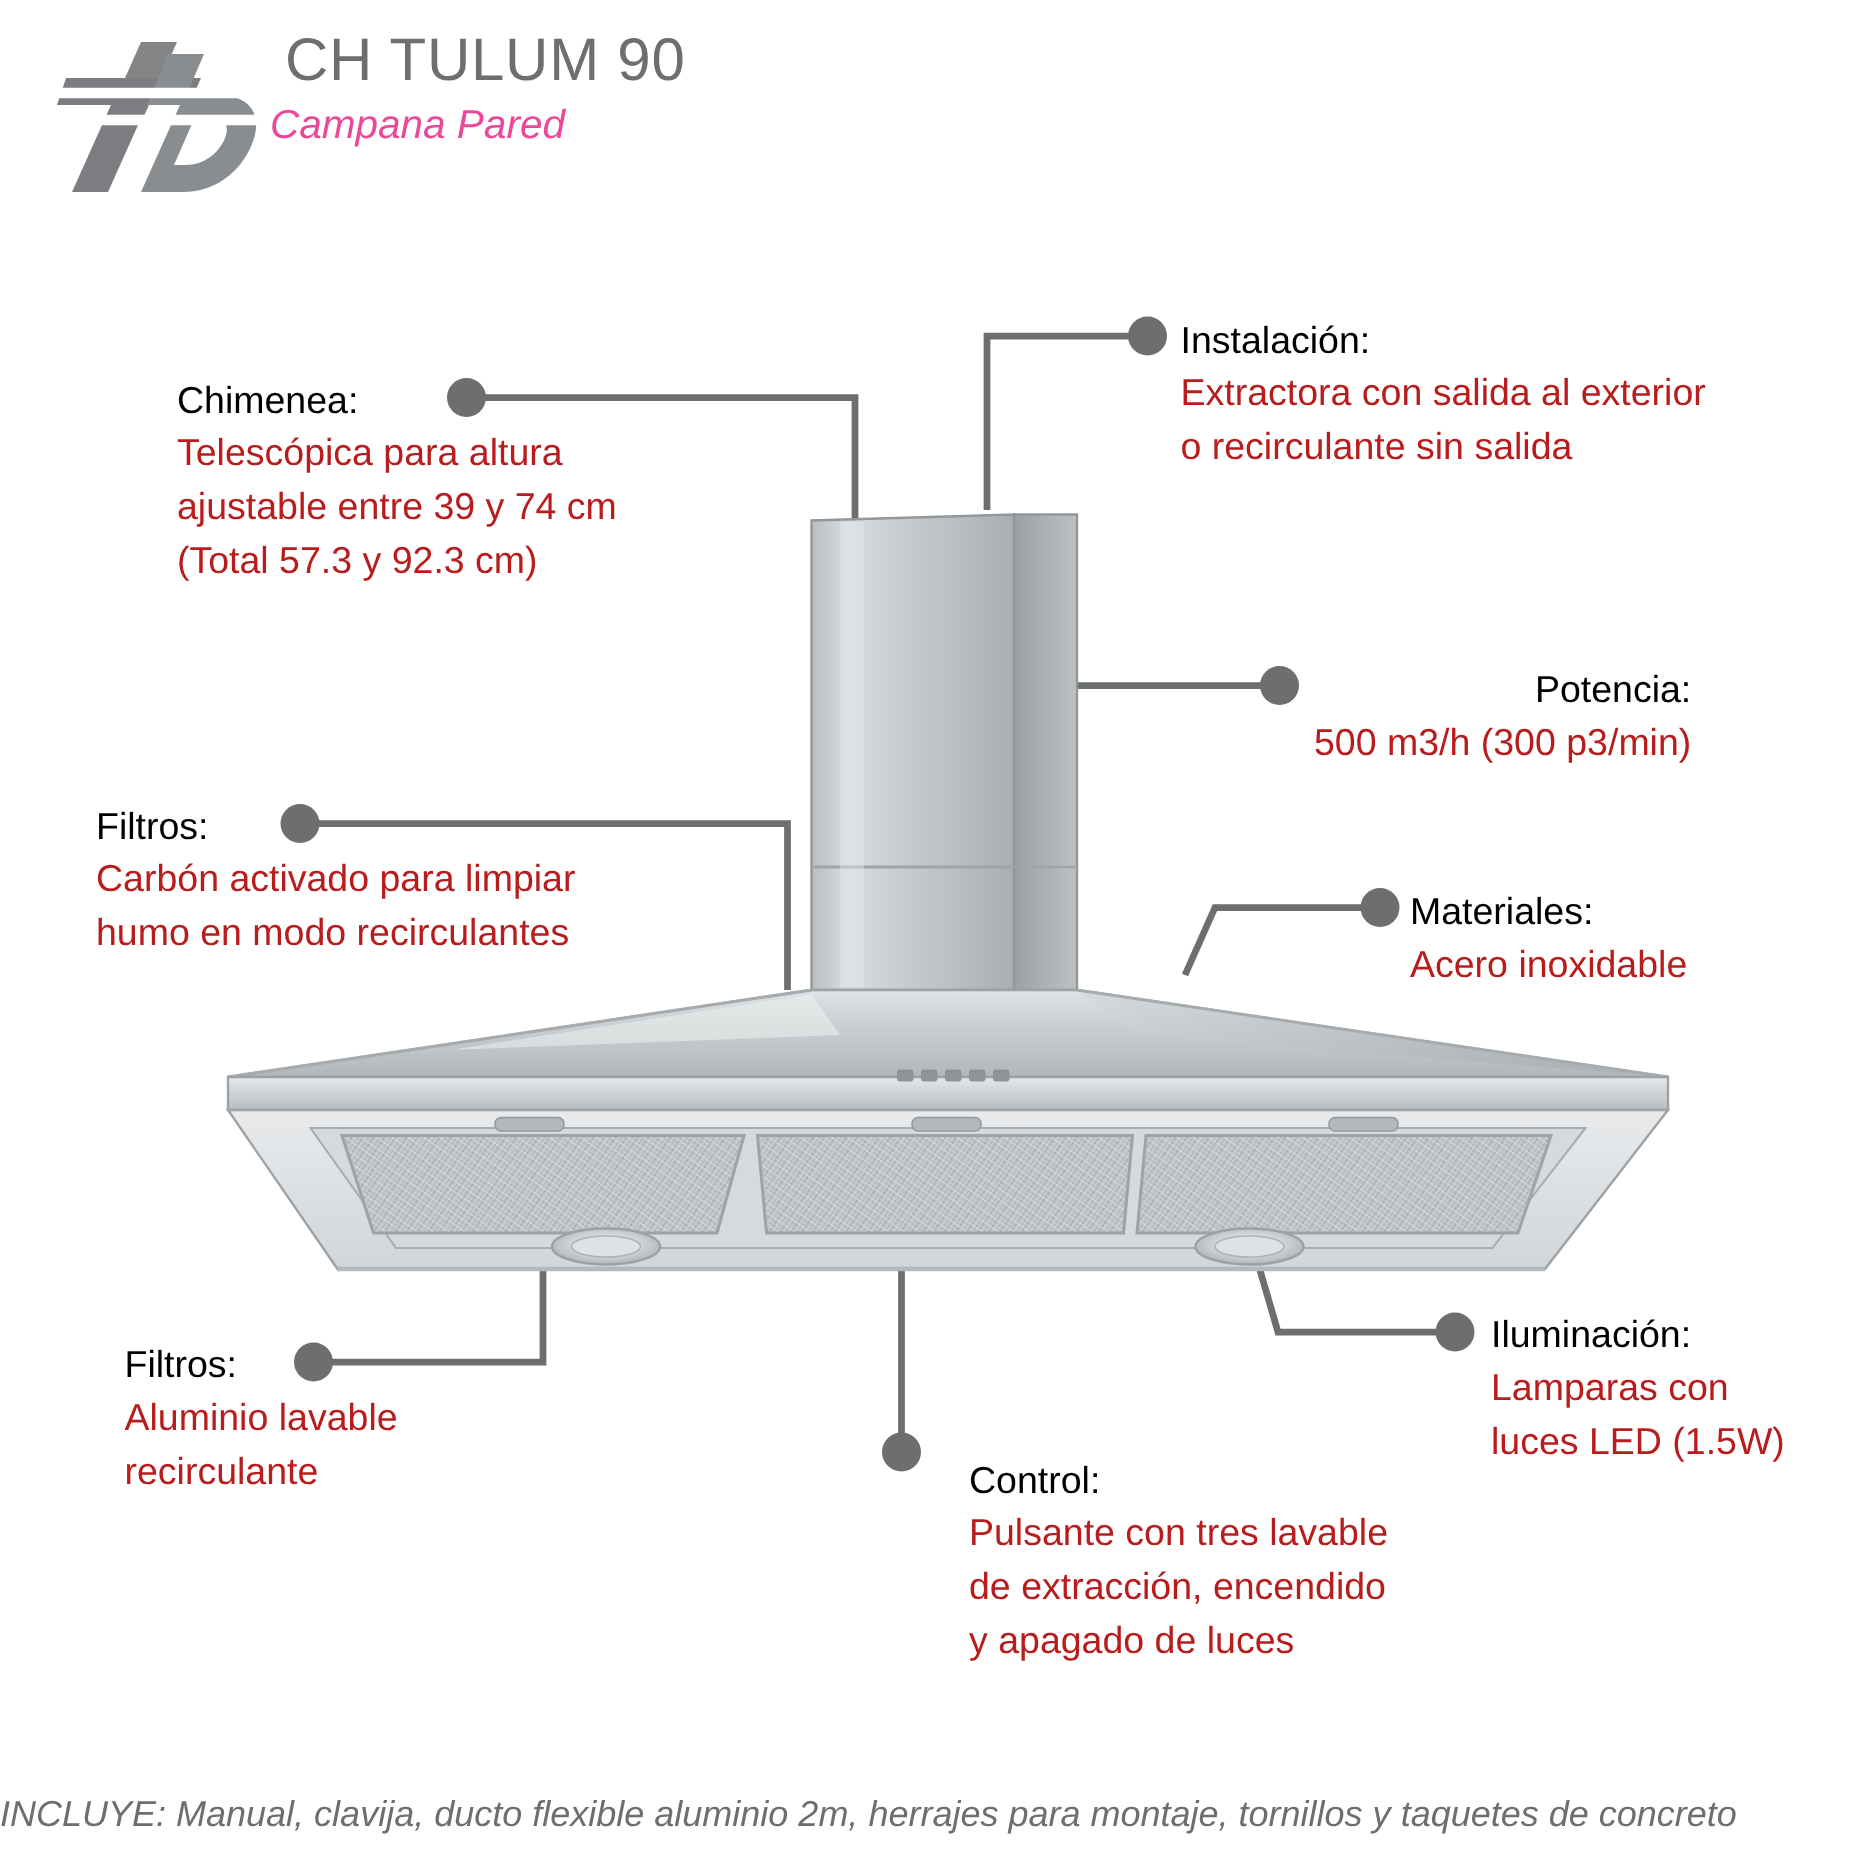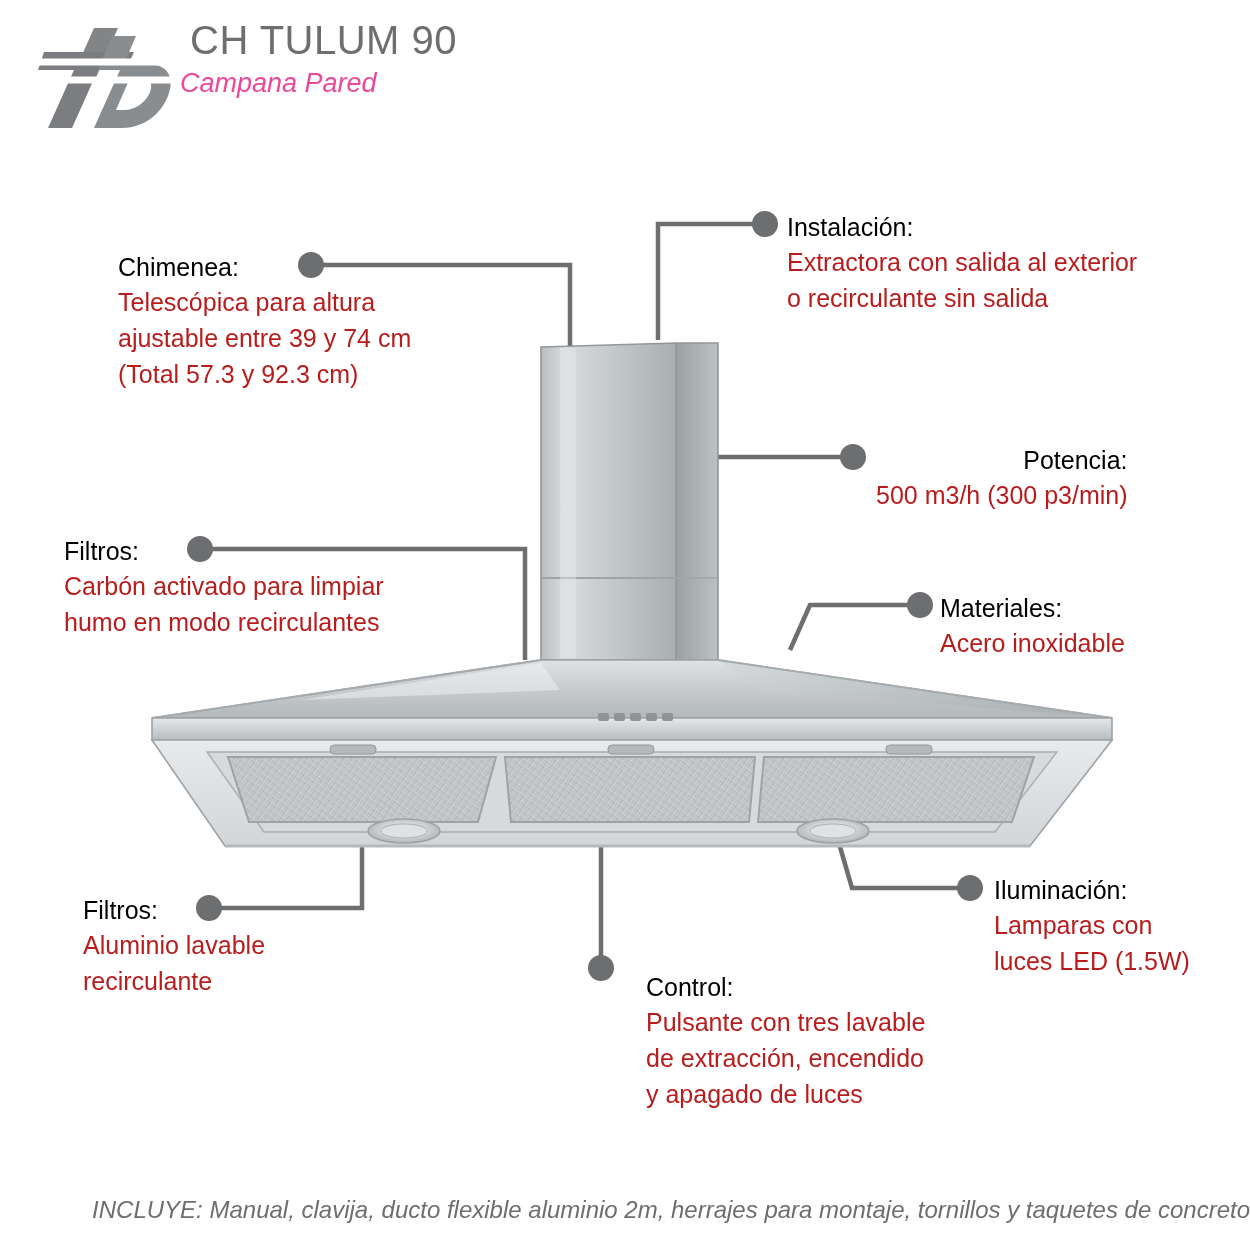--- a/index.html
+++ b/index.html
@@ -34,21 +34,21 @@
     line-height:34px;white-space:nowrap;
   }
   .callout .body{
     font-size:25px;font-weight:400;color:#b91c1c;
     line-height:36px;white-space:nowrap;
   }
 
   
   .footer{
     position:absolute;left:0;right:0;top:1196px;
-    text-align:right;
+    text-align:left;
     font-size:24px;font-style:italic;color:#6d6e70;
     white-space:nowrap;
   }
 </style>
 </head>
 <body>
 
 <div class="stage">
 
   <div class="logo">

